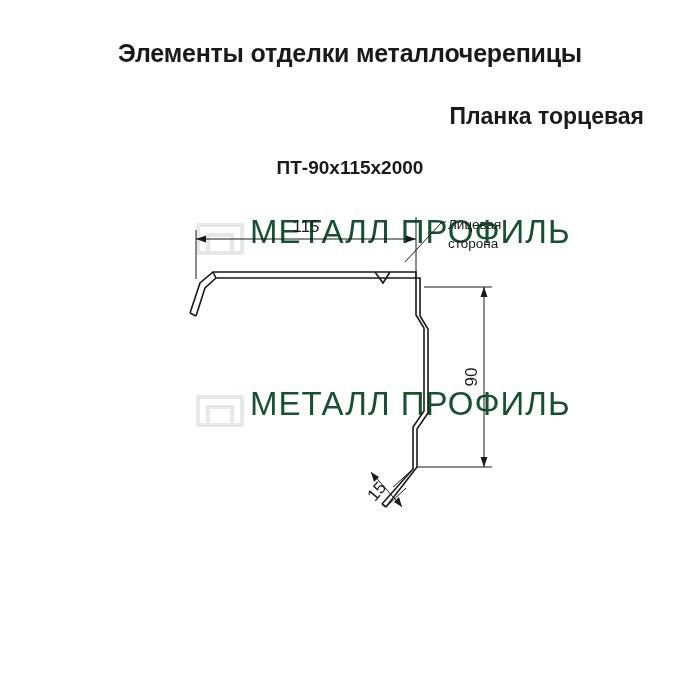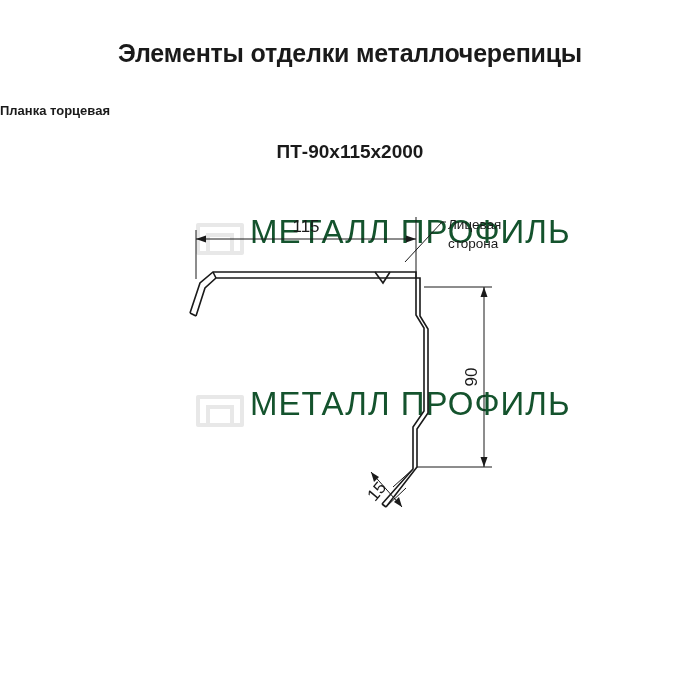--- a/index.html
+++ b/index.html
@@ -29,27 +29,27 @@
     text-align: center;
     font-size: 25px;
     font-weight: bold;
     letter-spacing: -0.2px;
   }
   .subtitle {
     position: absolute;
     top: 86px;
     left: 0;
     width: 644px;
-    text-align: left;
-    font-size: 13px;
+    text-align: right;
+    font-size: 23px;
     font-weight: bold;
   }
   .code {
     position: absolute;
-    top: 124px;
+    top: 140px;
     left: 0;
     width: 700px;
     text-align: center;
     font-size: 19px;
     font-weight: bold;
   }
   .drawing {
     position: absolute;
     top: 0;
     left: 0;

